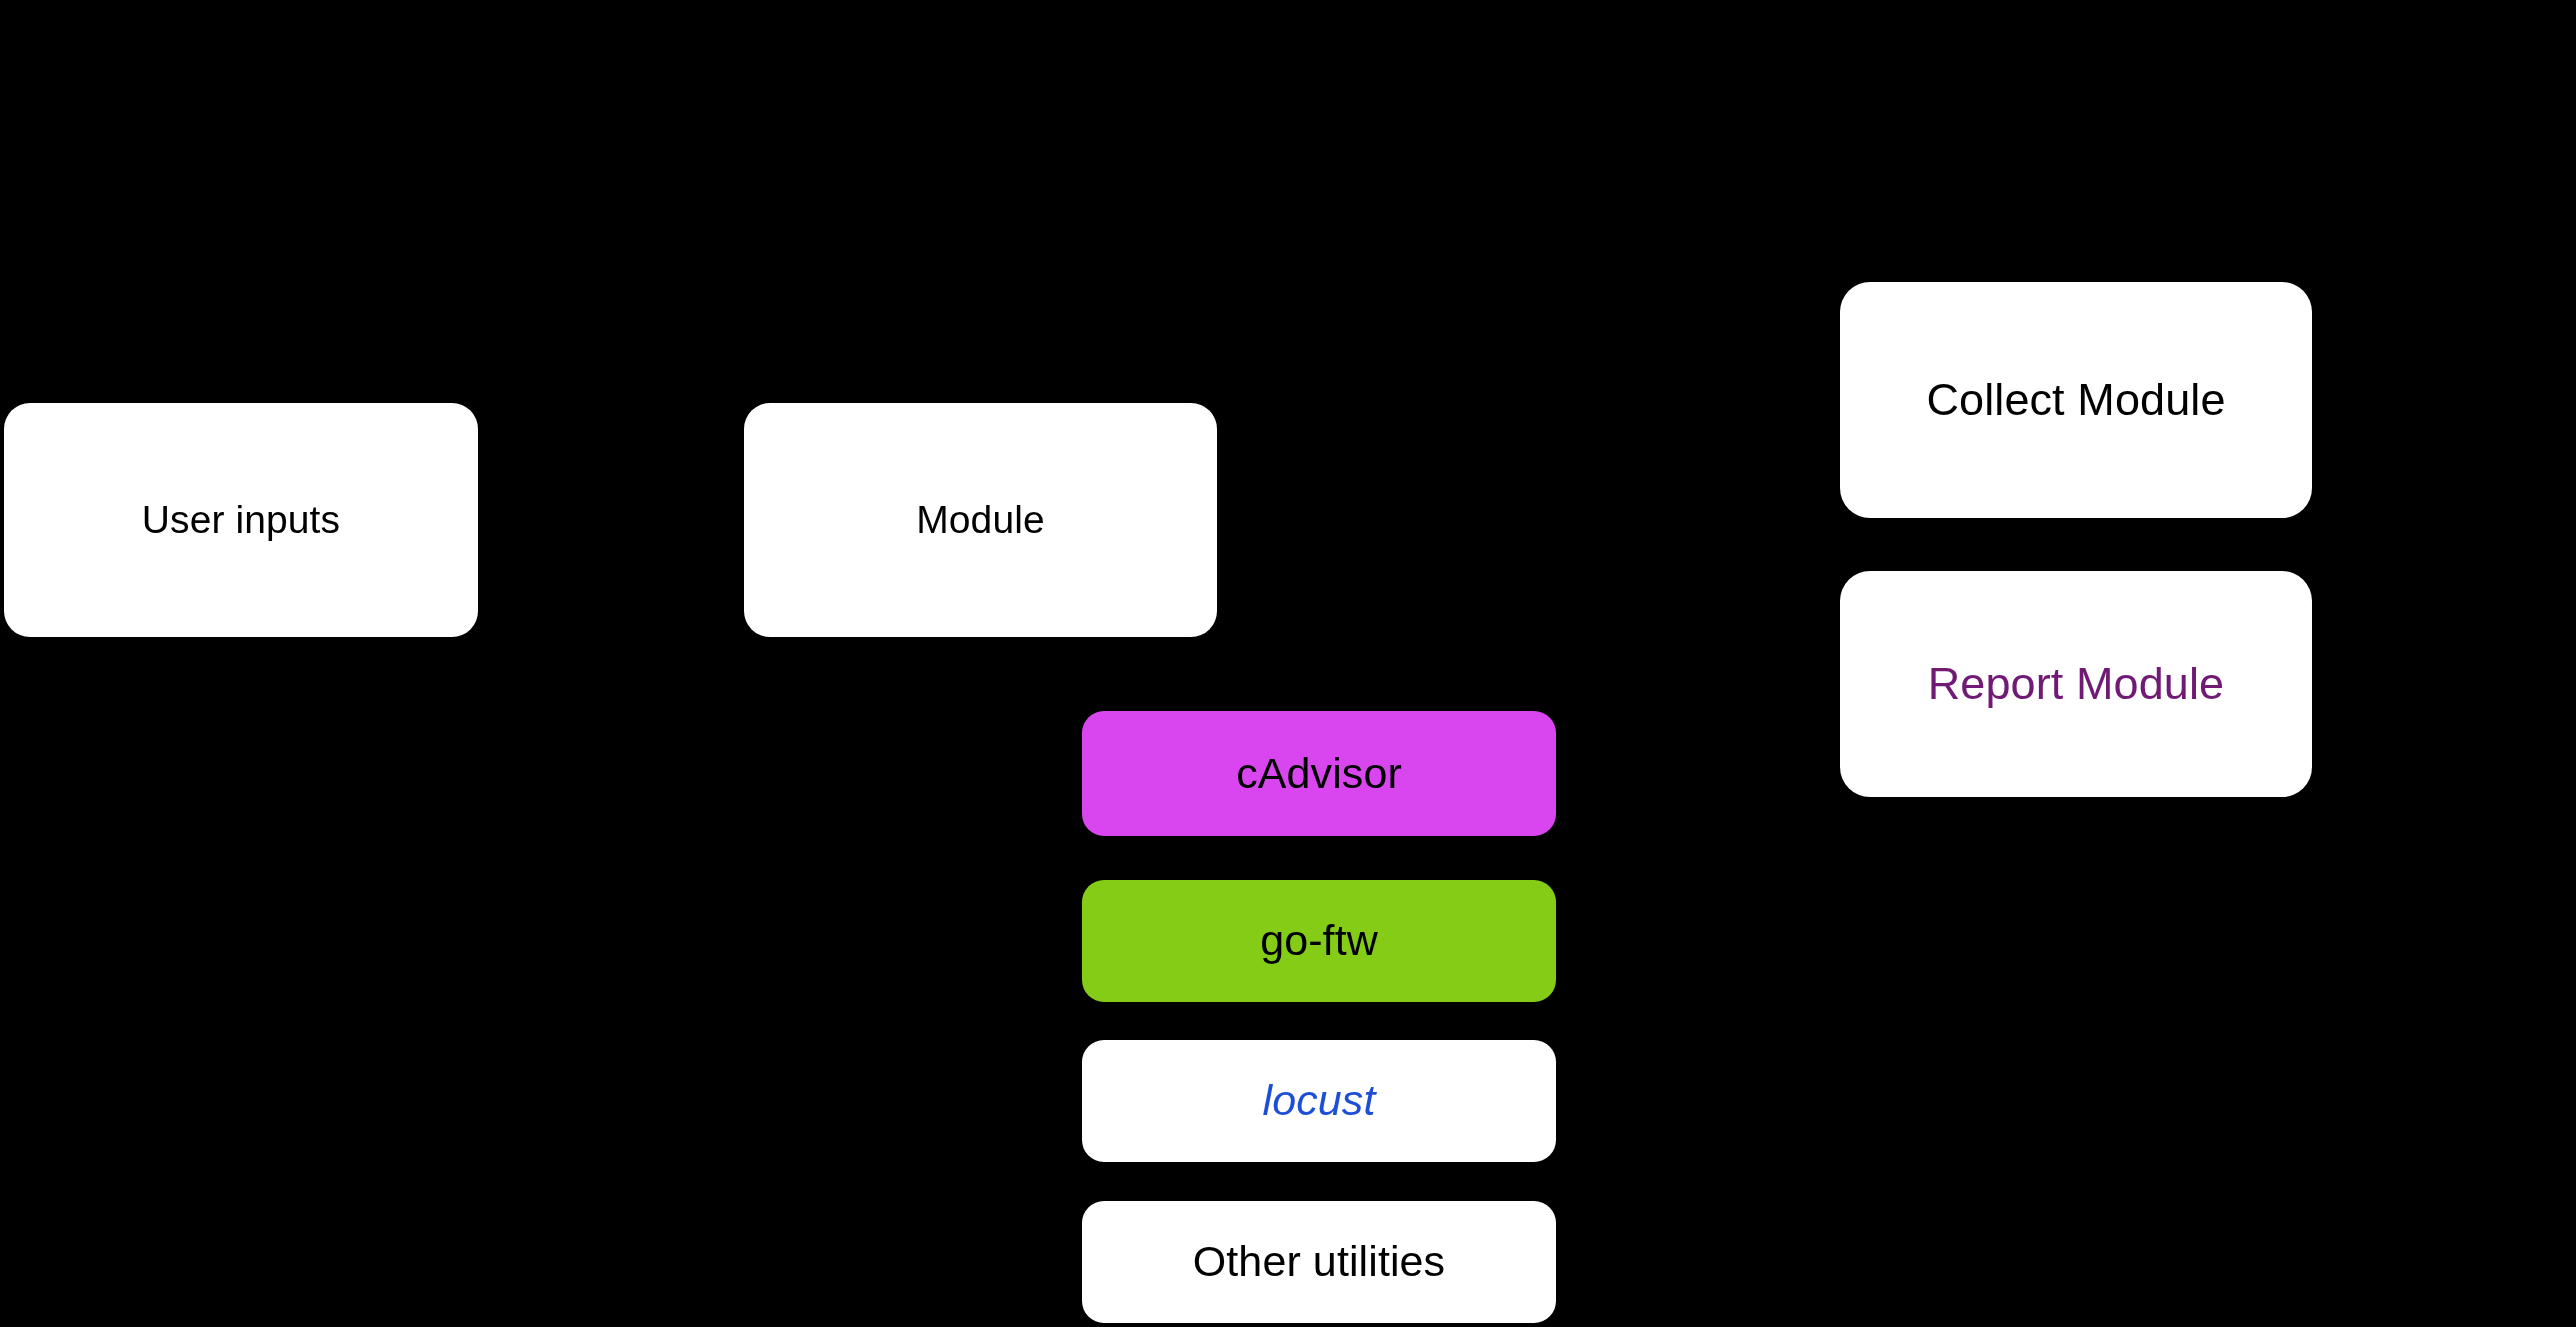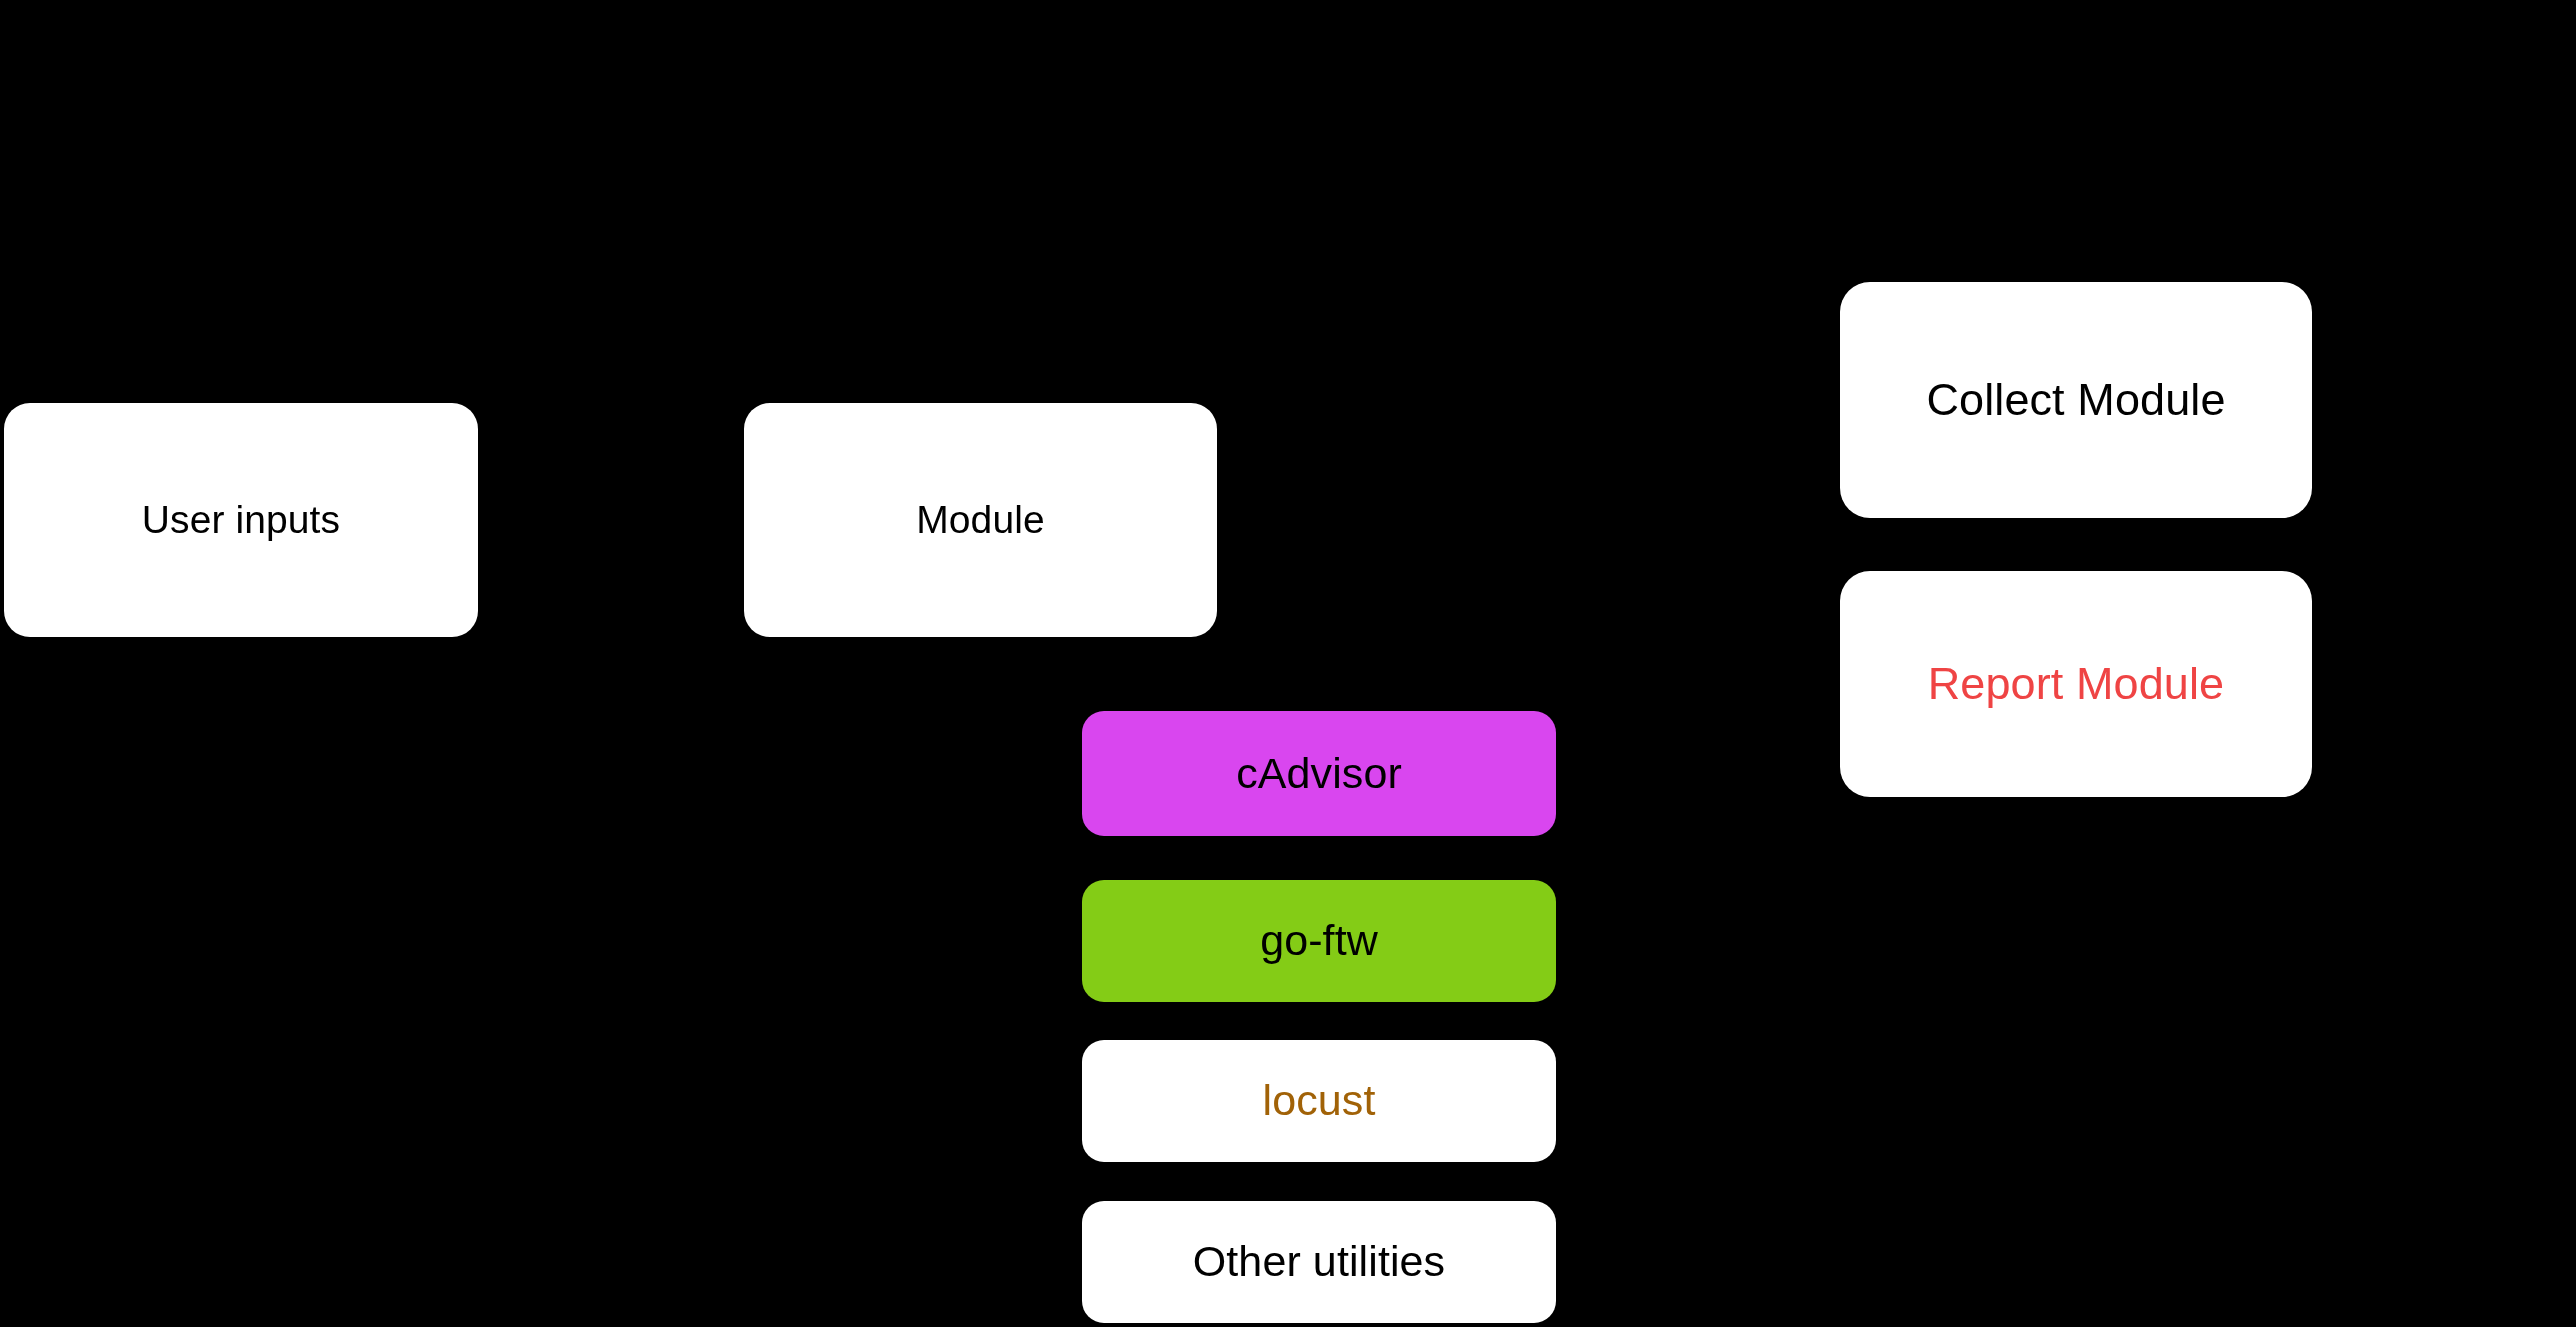--- a/index.html
+++ b/index.html
@@ -51,26 +51,26 @@
     </div>
     <div class="node tier-primary" style="left: 744px; top: 403px; width: 473px; height: 234px; background: rgb(255, 255, 255); color: rgb(0, 0, 0);">
       <span class="node-label">Module</span>
     </div>
     <div class="node tier-child" style="left: 1082px; top: 711px; width: 474px; height: 125px; background: #d946ef; color: rgb(0, 0, 0);">
       <span class="node-label">cAdvisor</span>
     </div>
     <div class="node tier-child" style="left: 1082px; top: 880px; width: 474px; height: 122px; background: #84cc16; color: rgb(0, 0, 0);">
       <span class="node-label">go-ftw</span>
     </div>
-    <div class="node tier-child" style="left: 1082px; top: 1040px; width: 474px; height: 122px; background: rgb(255, 255, 255); color: #a16207;">
+    <div class="node tier-child" style="left: 1082px; top: 1040px; width: 474px; height: 122px; background: rgb(255, 255, 255); color: #1d4ed8; font-style: italic;">
       <span class="node-label">locust</span>
     </div>
     <div class="node tier-child" style="left: 1082px; top: 1201px; width: 474px; height: 122px; background: rgb(255, 255, 255); color: rgb(0, 0, 0);">
       <span class="node-label">Other utilities</span>
     </div>
     <div class="node tier-module" style="left: 1840px; top: 282px; width: 472px; height: 236px; background: rgb(255, 255, 255); color: rgb(0, 0, 0);">
       <span class="node-label">Collect Module</span>
     </div>
-    <div class="node tier-module" style="left: 1840px; top: 571px; width: 472px; height: 226px; background: rgb(255, 255, 255); color: #ef4444;">
+    <div class="node tier-module" style="left: 1840px; top: 571px; width: 472px; height: 226px; background: rgb(255, 255, 255); color: #701a75;">
       <span class="node-label">Report Module</span>
     </div>
   </div>
 
 
 </body></html>

